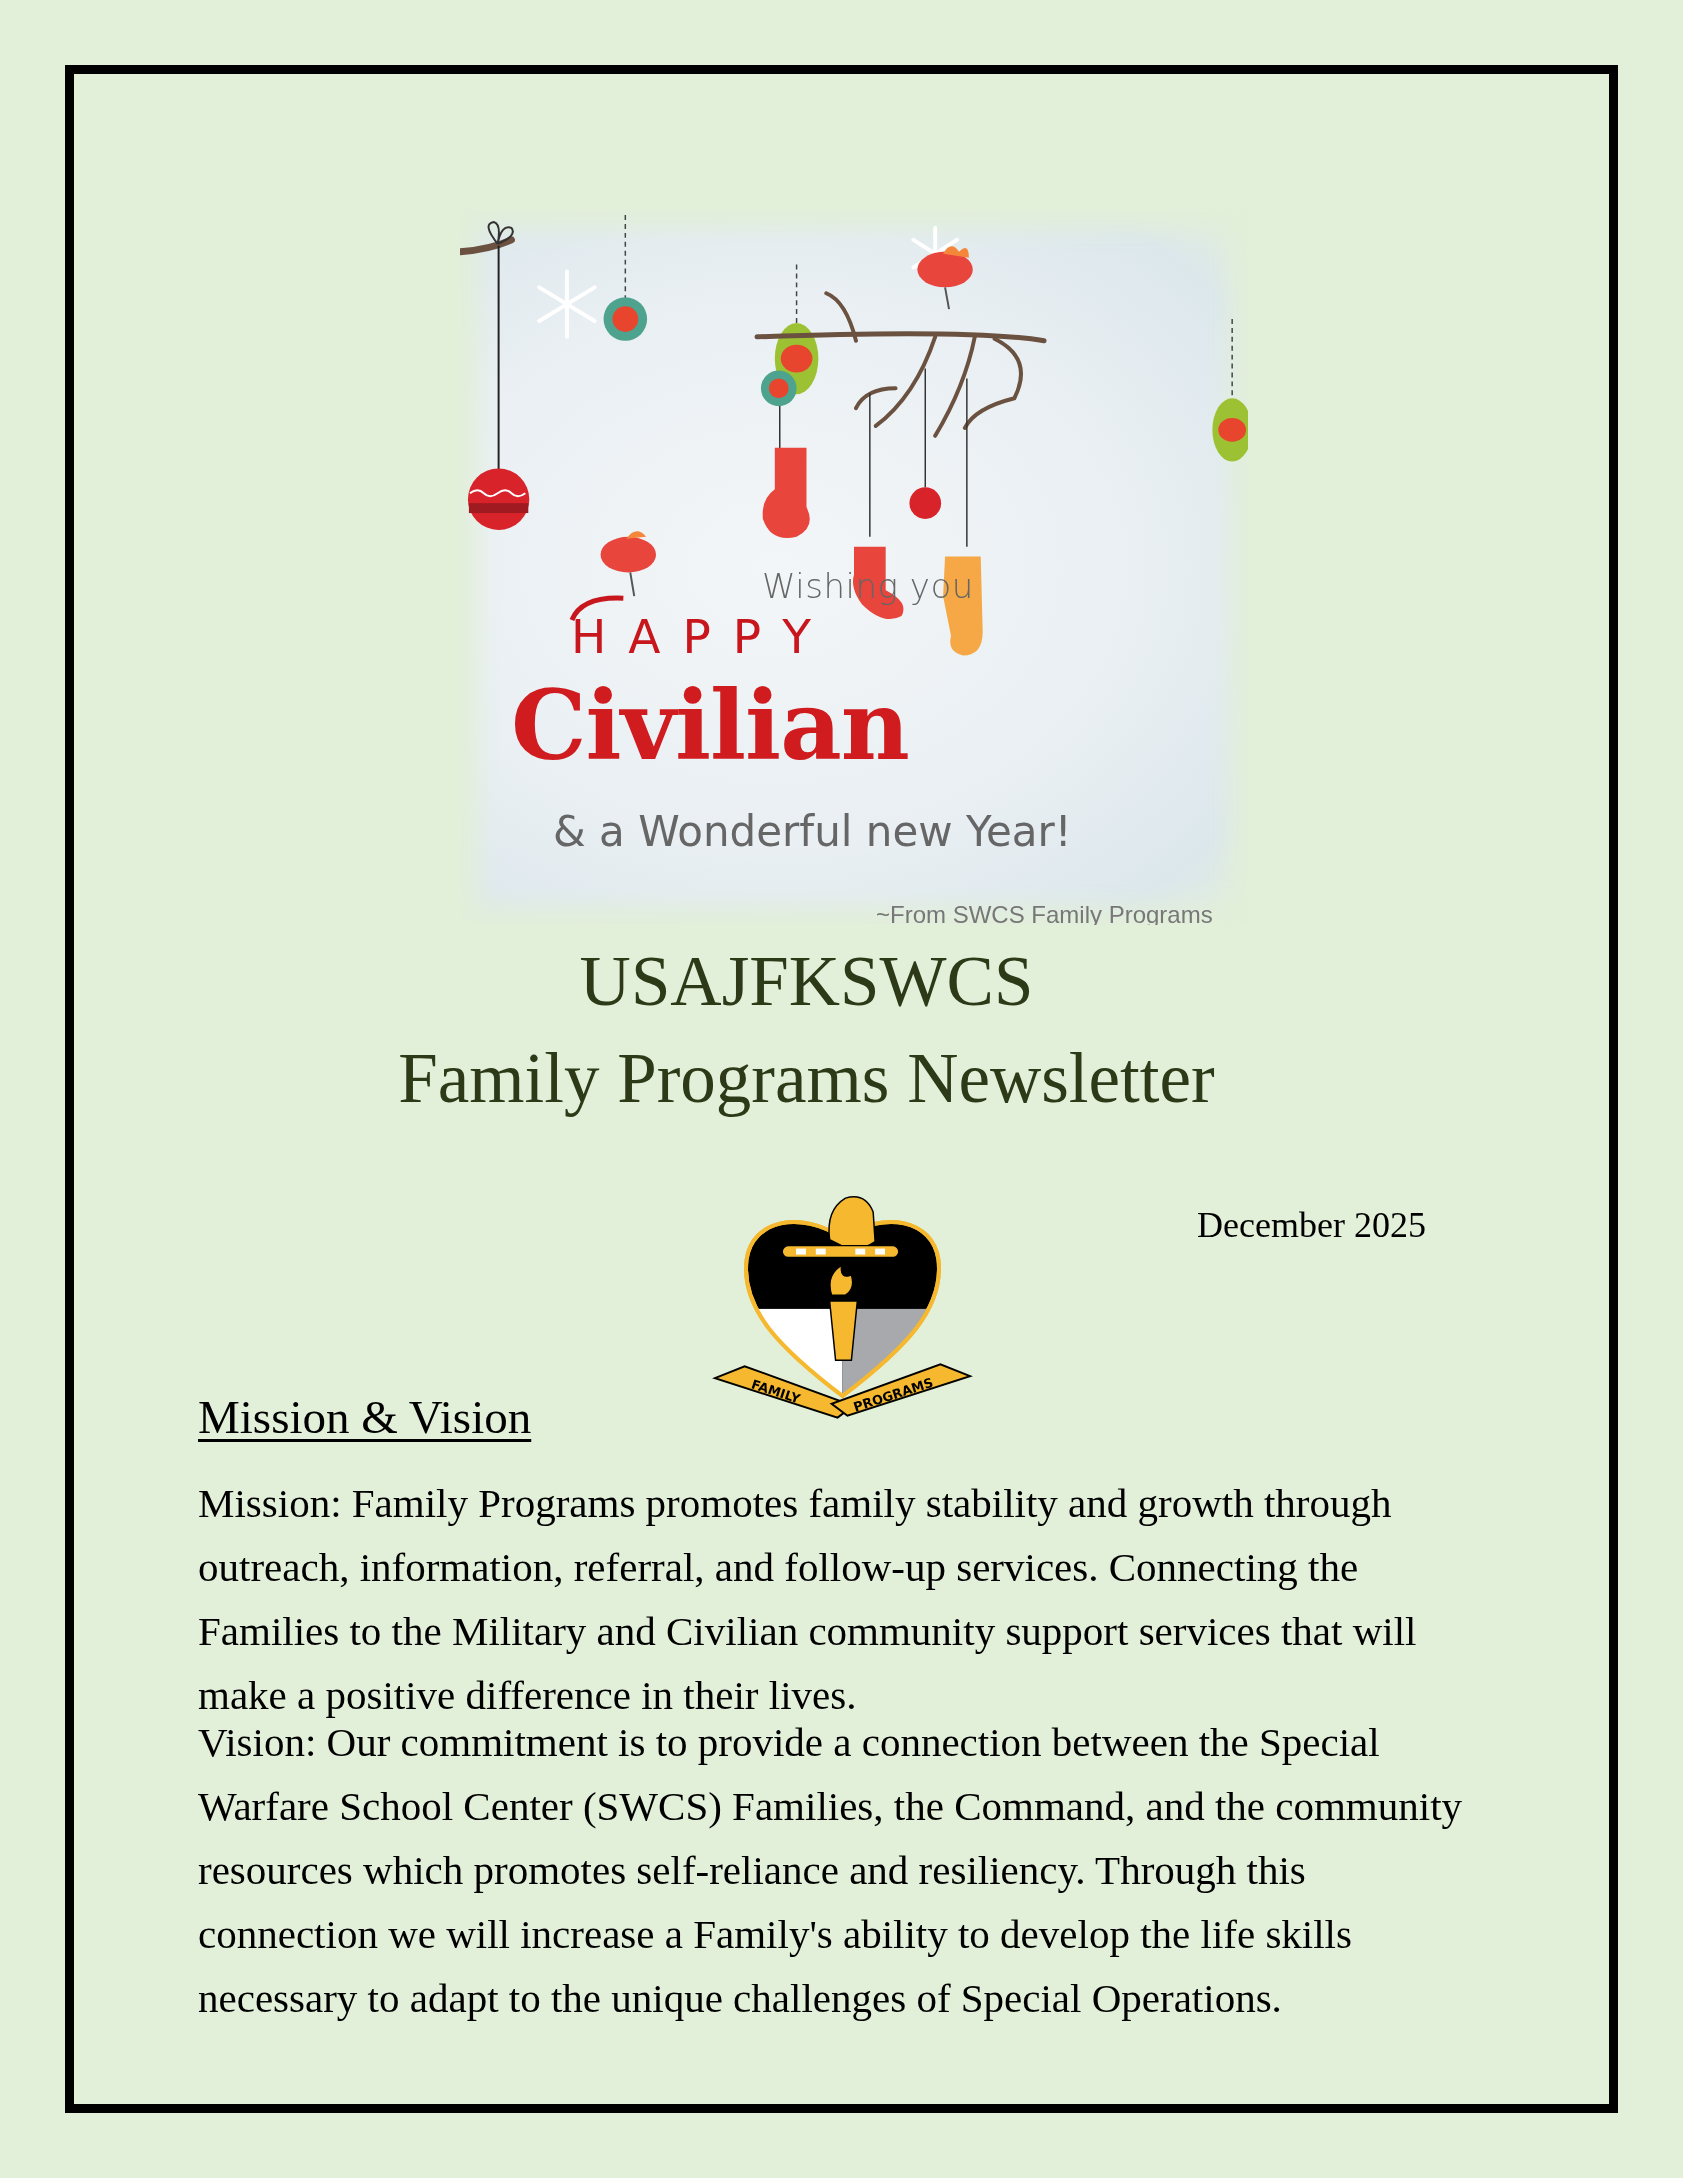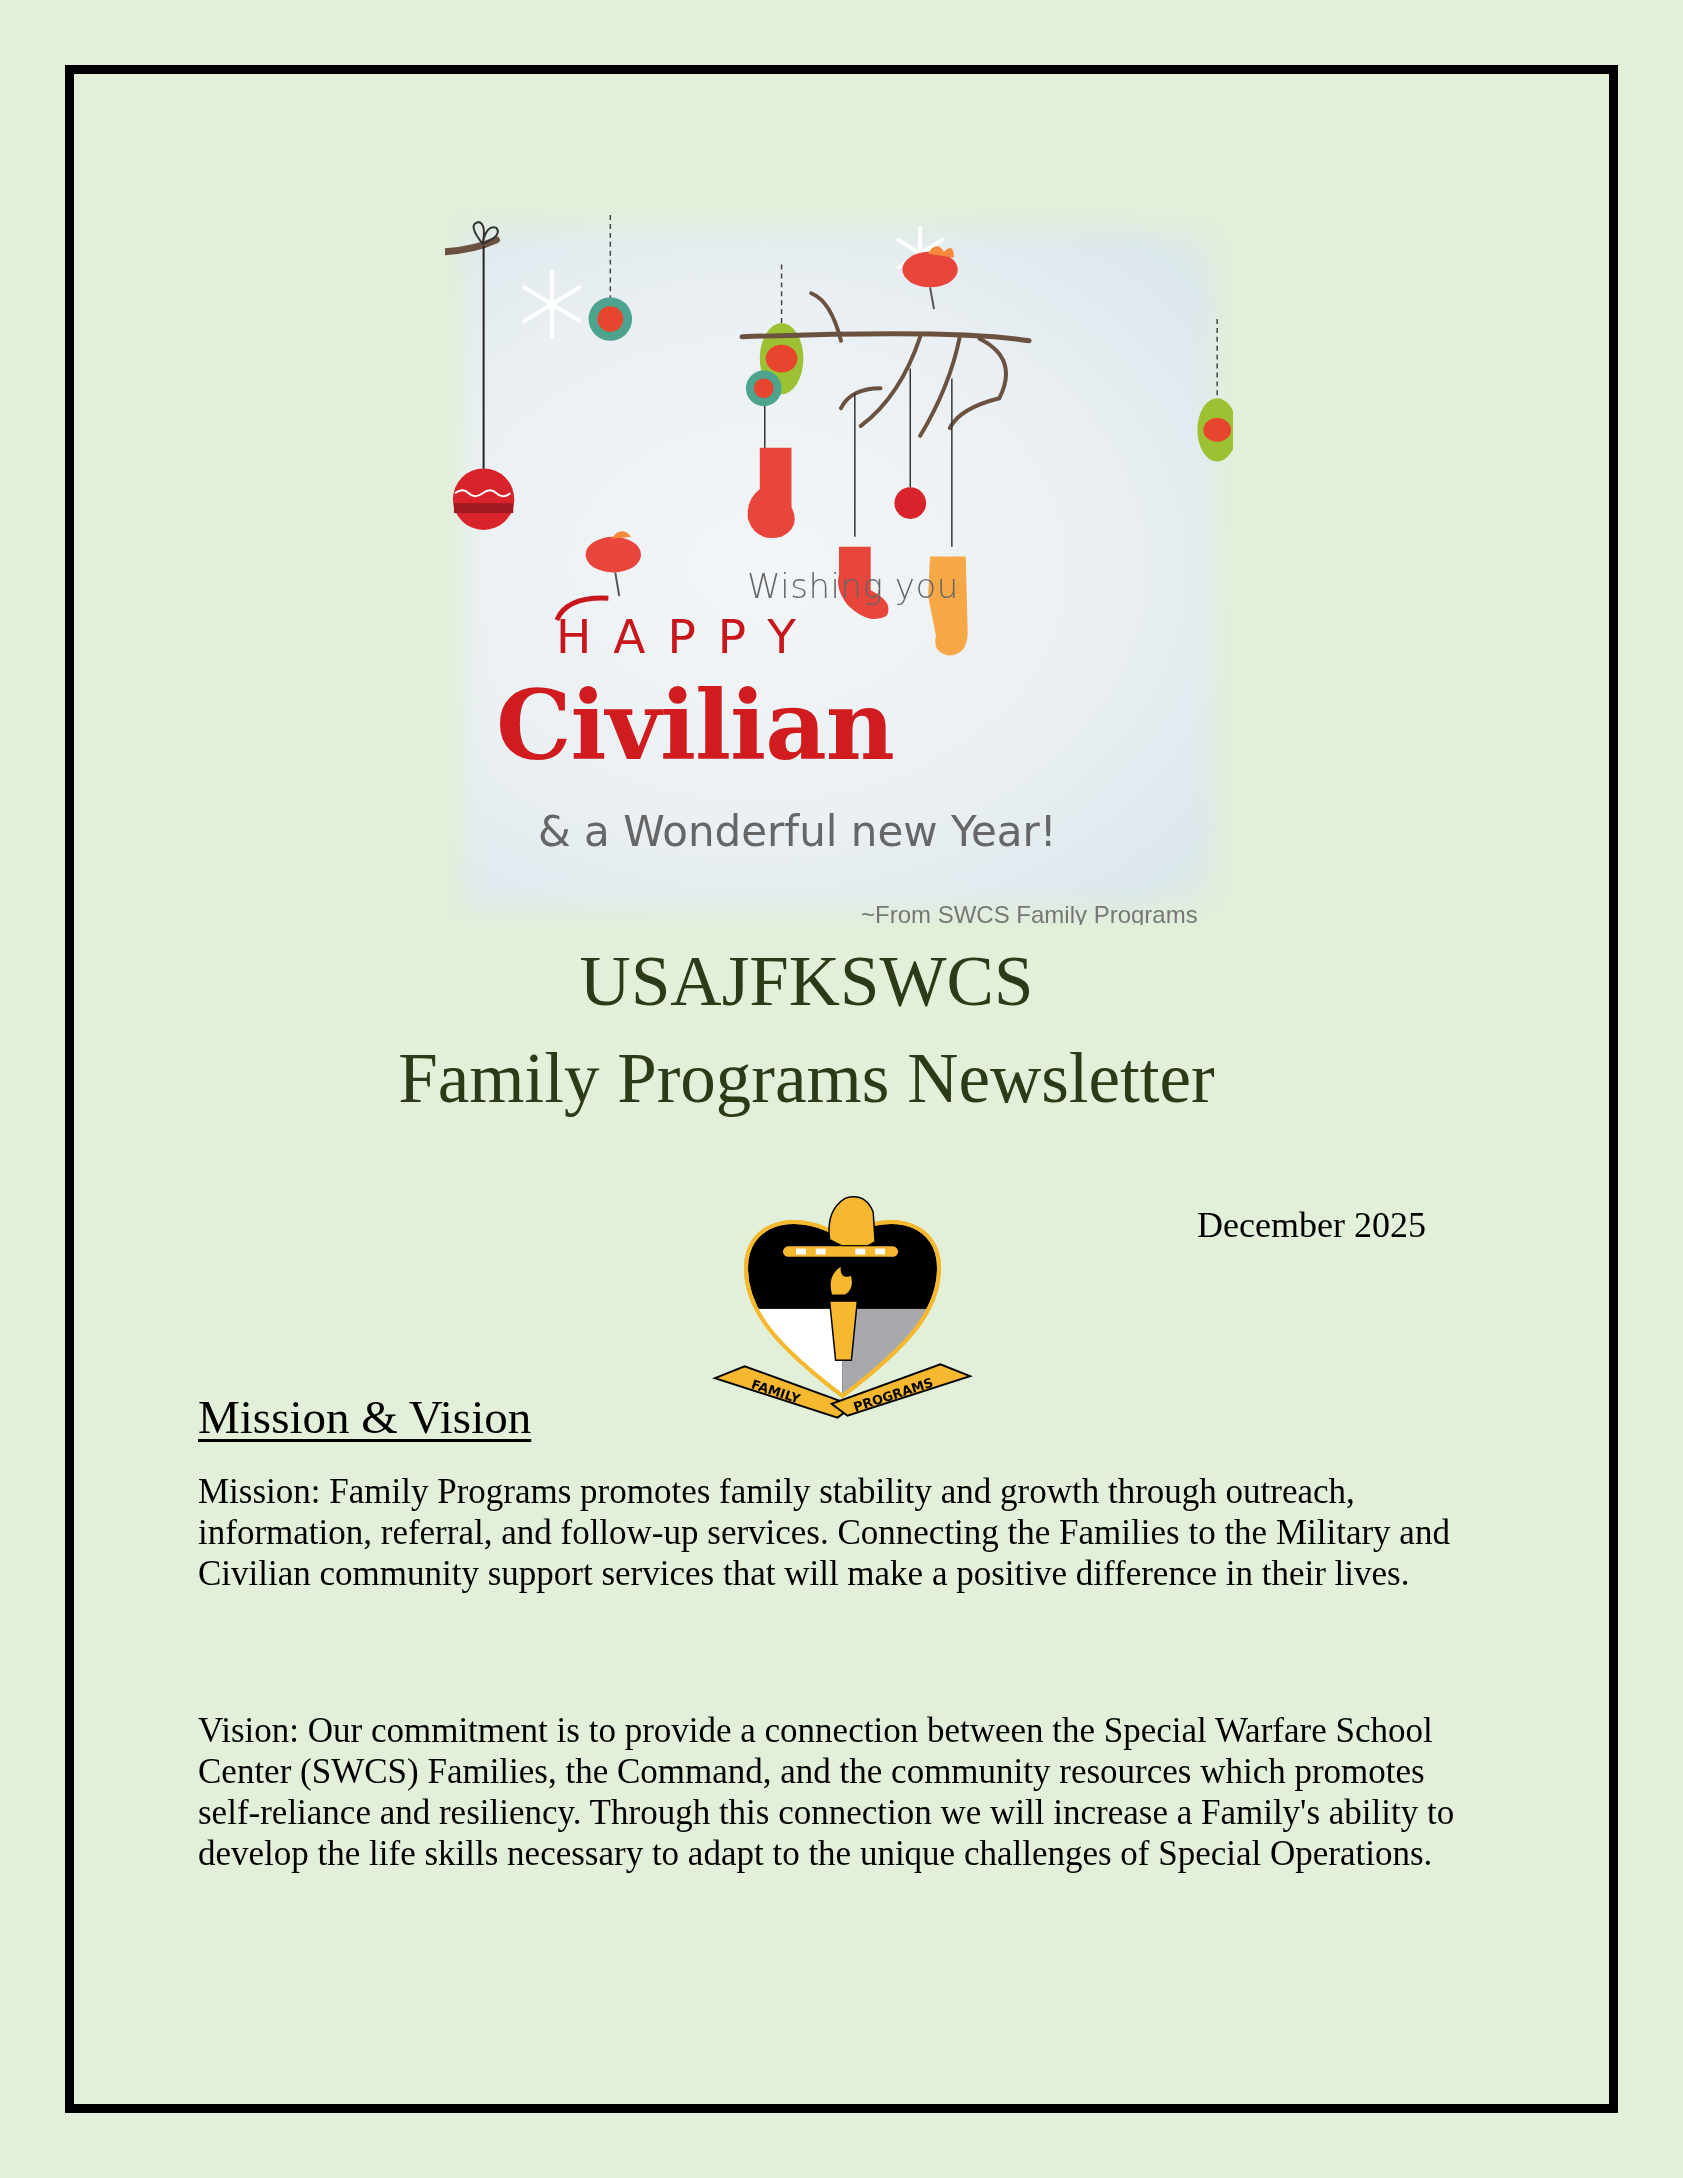--- a/index.html
+++ b/index.html
@@ -1,34 +1,34 @@
 <!DOCTYPE html>
 <html><head>
 <meta charset="utf-8">
 <style>
   html, body { margin:0; padding:0; }
   body { width:1683px; height:2178px; background:#E2EFD9; position:relative; overflow:hidden; font-family:"Liberation Serif", serif; }
   .page-border { position:absolute; left:65px; top:65px; width:1535px; height:2030px; border:9px solid #000; }
-  .holiday-card { position:absolute; left:445px; top:210px; width:788px; height:715px;
+  .holiday-card { position:absolute; left:460px; top:210px; width:788px; height:715px;
     background: radial-gradient(ellipse at 40% 50%, #F3F6F8 0%, #E9EFF3 55%, #DCE7EC 85%, #E2EFD9 100%);
     box-shadow: 0 0 24px 18px #E2EFD9 inset; overflow:hidden; }
   .holiday-card svg { position:absolute; left:0; top:0; }
   .card-text { position:absolute; white-space:nowrap; }
   .wishing { left:302px; top:356px; font-family:"DejaVu Sans", sans-serif; font-weight:200; font-size:34px; color:#666; letter-spacing:0.5px; }
   .happy { left:111px; top:399px; font-family:"DejaVu Sans", sans-serif; font-size:47px; color:#C8161D; letter-spacing:22px; font-weight:normal; }
   .holidays { left:51px; top:460px; font-family:"DejaVu Serif", serif; font-weight:bold; font-size:95px; color:#D01C1F; letter-spacing:-1px; }
   .wonderful { left:93px; top:597px; font-family:"DejaVu Sans", sans-serif; font-size:42px; color:#666; font-weight:normal; }
   .from { left:416px; top:671px; font-family:Liberation Sans, sans-serif; font-size:24px; color:#777;margin-top:20px; }
   .title { position:absolute; left:0; width:1613px; text-align:center; color:#2D3A18; font-family:"Liberation Serif", serif; }
   .title-1 { top:941px; font-size:71px; }
   .title-2 { top:1038px; font-size:71px; }
   .date { position:absolute; left:1197px; top:1204px; font-size:36px; color:#000; }
   .emblem { position:absolute; left:711px; top:1180px; width:263px; height:240px; }
   .section-heading { position:absolute; left:198px; top:1390px; font-size:47px; text-decoration:underline; text-decoration-thickness:3px; text-underline-offset:6px; color:#000; }
-  .para { position:absolute; left:198px; width:1297px; font-size:35px; line-height:41px; color:#000; }
+  .para { position:absolute; left:198px; width:1297px; font-size:41px; line-height:64px; color:#000; }
   .para-mission { top:1471px; }
   .para-vision { top:1710px; }
 </style>
 </head>
 <body>
 
 <div class="page-border"></div>
 
 <div class="holiday-card">
   <svg width="788" height="715" viewBox="0 0 796 722">

